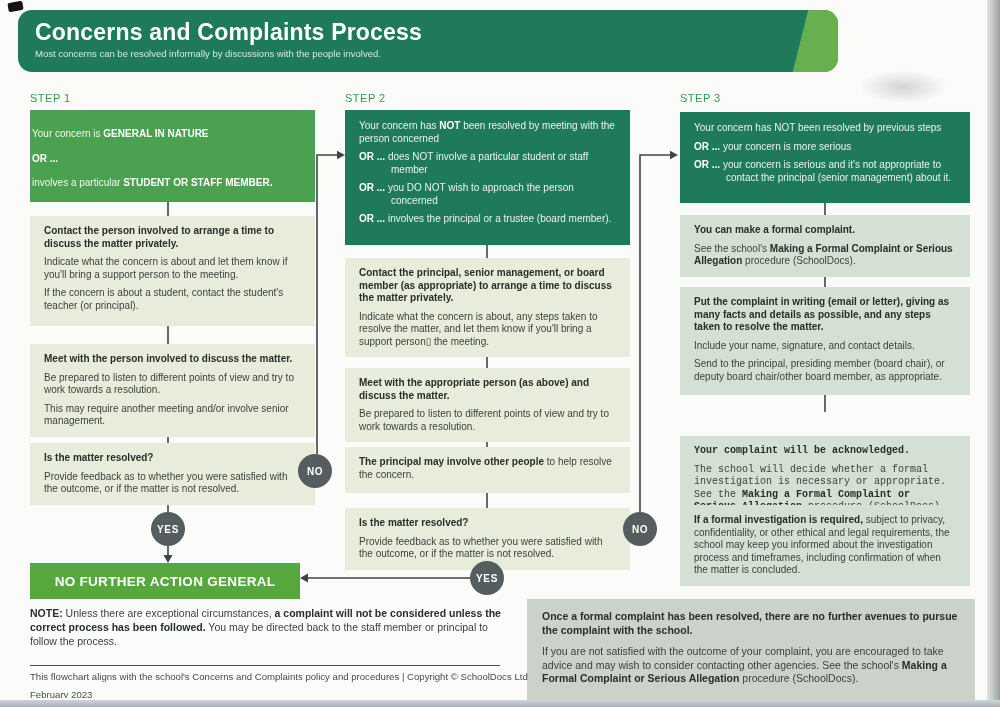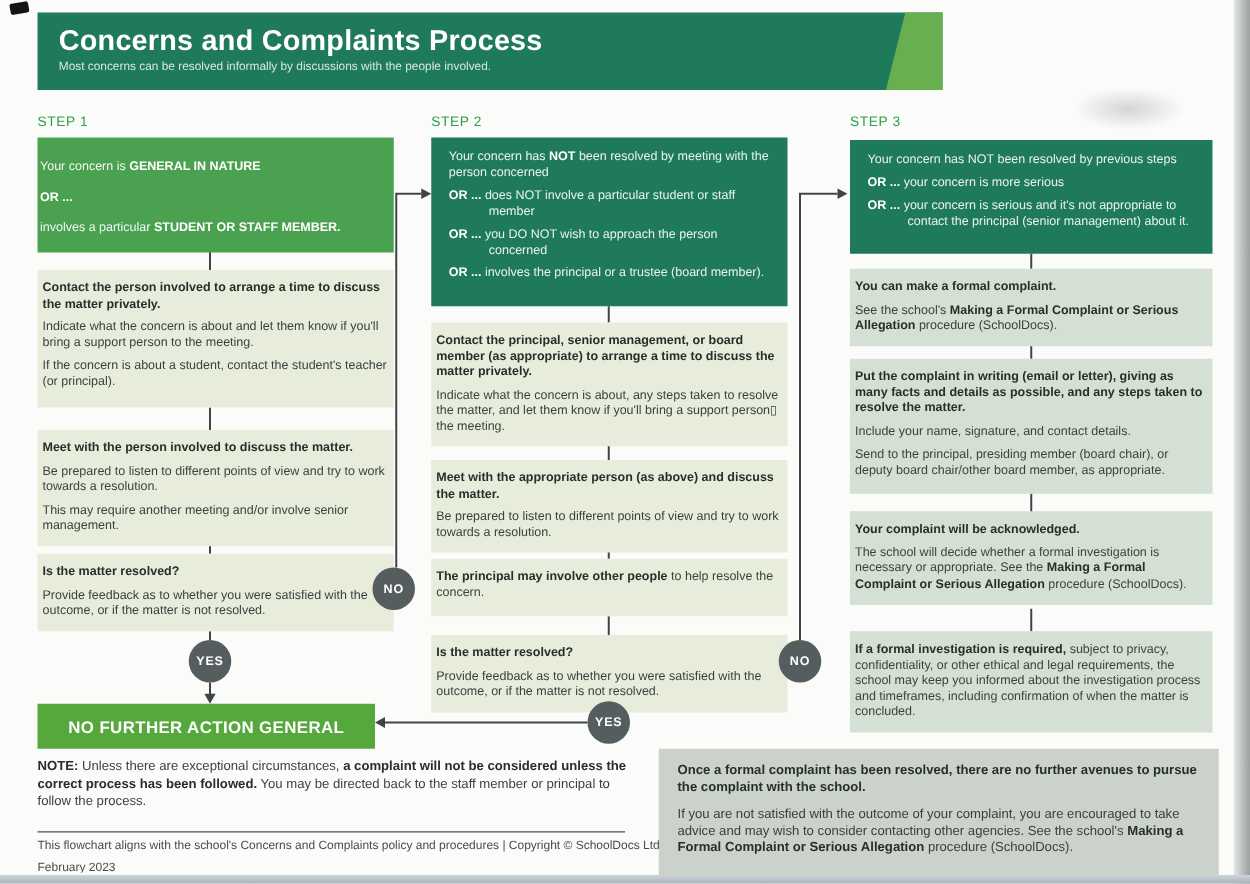--- a/index.html
+++ b/index.html
@@ -10,32 +10,32 @@
   .edge-right{position:absolute;right:0;top:0;width:13px;height:100%;
     background:linear-gradient(to right,#e3e6e4,#9ba1a0);z-index:6;}
   .edge-bottom{position:absolute;left:0;bottom:0;width:100%;height:7px;
     background:linear-gradient(#cdd4da,#a9b2ba);z-index:6;}
   .corner-mark{position:absolute;left:8px;top:2px;width:15px;height:9px;background:#141414;
     transform:rotate(-10deg);border-radius:2px;z-index:6;}
   .smudge{position:absolute;left:858px;top:70px;width:90px;height:34px;
     background:radial-gradient(ellipse at center,rgba(110,116,110,.28),transparent 70%);z-index:6;}
 
   
-  .banner{position:absolute;left:30px;top:10px;width:724px;height:62px;background:#1f7a5b;
-    overflow:hidden;z-index:2;}
+  .banner{position:absolute;left:18px;top:10px;width:820px;height:62px;background:#1f7a5b;
+    overflow:hidden;z-index:2;border-radius:14px;}
   .banner .accent{position:absolute;right:-14px;top:-4px;width:52px;height:74px;
     background:#68b04f;transform:skewX(-14deg);}
   .banner h1{margin:9px 0 2px 17px;font-size:23px;letter-spacing:.2px;color:#ffffff;}
   .banner .sub{margin-left:17px;font-size:9.5px;color:#d6e8de;}
 
   .step-label{position:absolute;top:92px;font-size:11px;font-weight:normal;
     color:#2f9e4c;letter-spacing:.5px;z-index:2;}
 
   
-  .box{position:absolute;padding:9px 4px;font-size:10px;line-height:1.25;color:#3a423d;
+  .box{position:absolute;padding:9px 14px;font-size:10px;line-height:1.25;color:#3a423d;
     z-index:2;box-sizing:border-box;}
   .box p{margin:0 0 6px 0;}
   .box p:last-child{margin-bottom:0;}
   .b{font-weight:bold;color:#262f29;}
   .pale{background:#e8ecdb;}
   .sage{background:#d3e0d3;}
   .green{background:#4aa14f;color:#f2f7f1;}
   .dark{background:#1f7a5b;color:#e9f2ec;}
   .green .b,.dark .b{color:#ffffff;}
   .green{padding:12px 2px;}
@@ -163,21 +163,21 @@
     </div>
   <div class="box sage" style="left:680px;top:215px;width:290px;min-height:52px;">
       <p><span class="b">You can make a formal complaint.</span></p>
       <p><span>See the school's </span><span class="b">Making a Formal Complaint or Serious Allegation</span><span> procedure (SchoolDocs).</span></p>
     </div>
   <div class="box sage" style="left:680px;top:287px;width:290px;min-height:108px;">
       <p><span class="b">Put the complaint in writing (email or letter), giving as many facts and details as possible, and any steps taken to resolve the matter.</span></p>
       <p><span>Include your name, signature, and contact details.</span></p>
       <p><span>Send to the principal, presiding member (board chair), or deputy board chair/other board member, as appropriate.</span></p>
     </div>
-  <div class="box sage" style="left:680px;top:409px;width:290px;min-height:75px;">
+  <div class="box sage" style="left:680px;top:436px;width:290px;min-height:75px;font-family:Liberation Mono, monospace;">
       <p><span class="b">Your complaint will be acknowledged.</span></p>
       <p><span>The school will decide whether a formal investigation is necessary or appropriate. See the </span><span class="b">Making a Formal Complaint or Serious Allegation</span><span> procedure (SchoolDocs).</span></p>
     </div>
   <div class="box sage" style="left:680px;top:505px;width:290px;min-height:80px;">
       <p><span class="b">If a formal investigation is required,</span><span> subject to privacy, confidentiality, or other ethical and legal requirements, the school may keep you informed about the investigation process and timeframes, including confirmation of when the matter is concluded.</span></p>
     </div>
 
   <div class="result">NO FURTHER ACTION GENERAL</div>
 
   <svg class="heads" width="1000" height="707">

